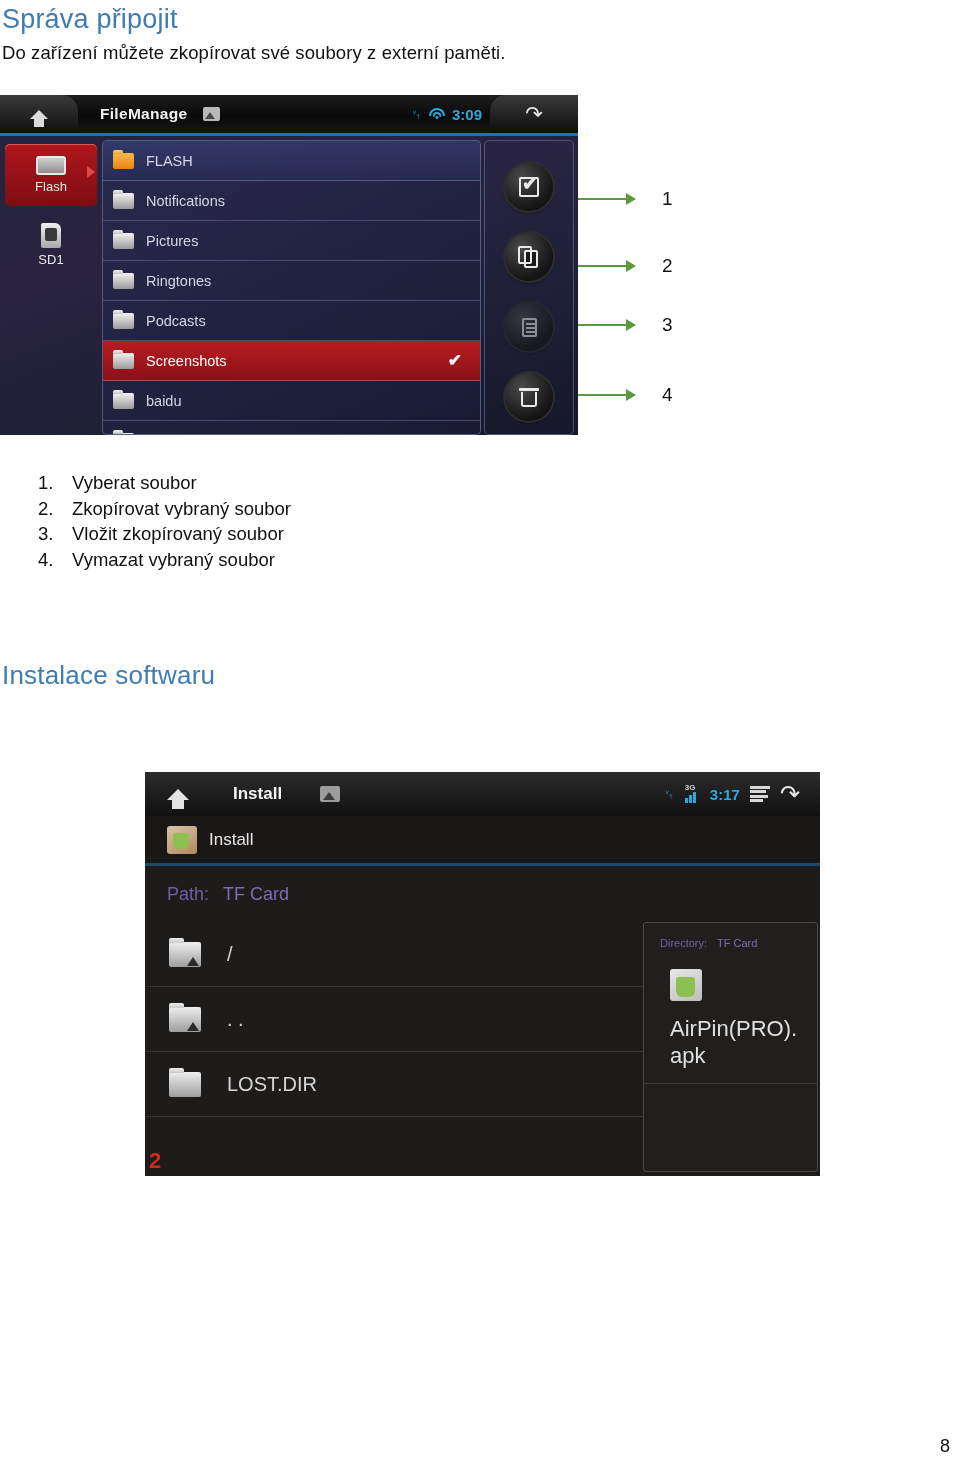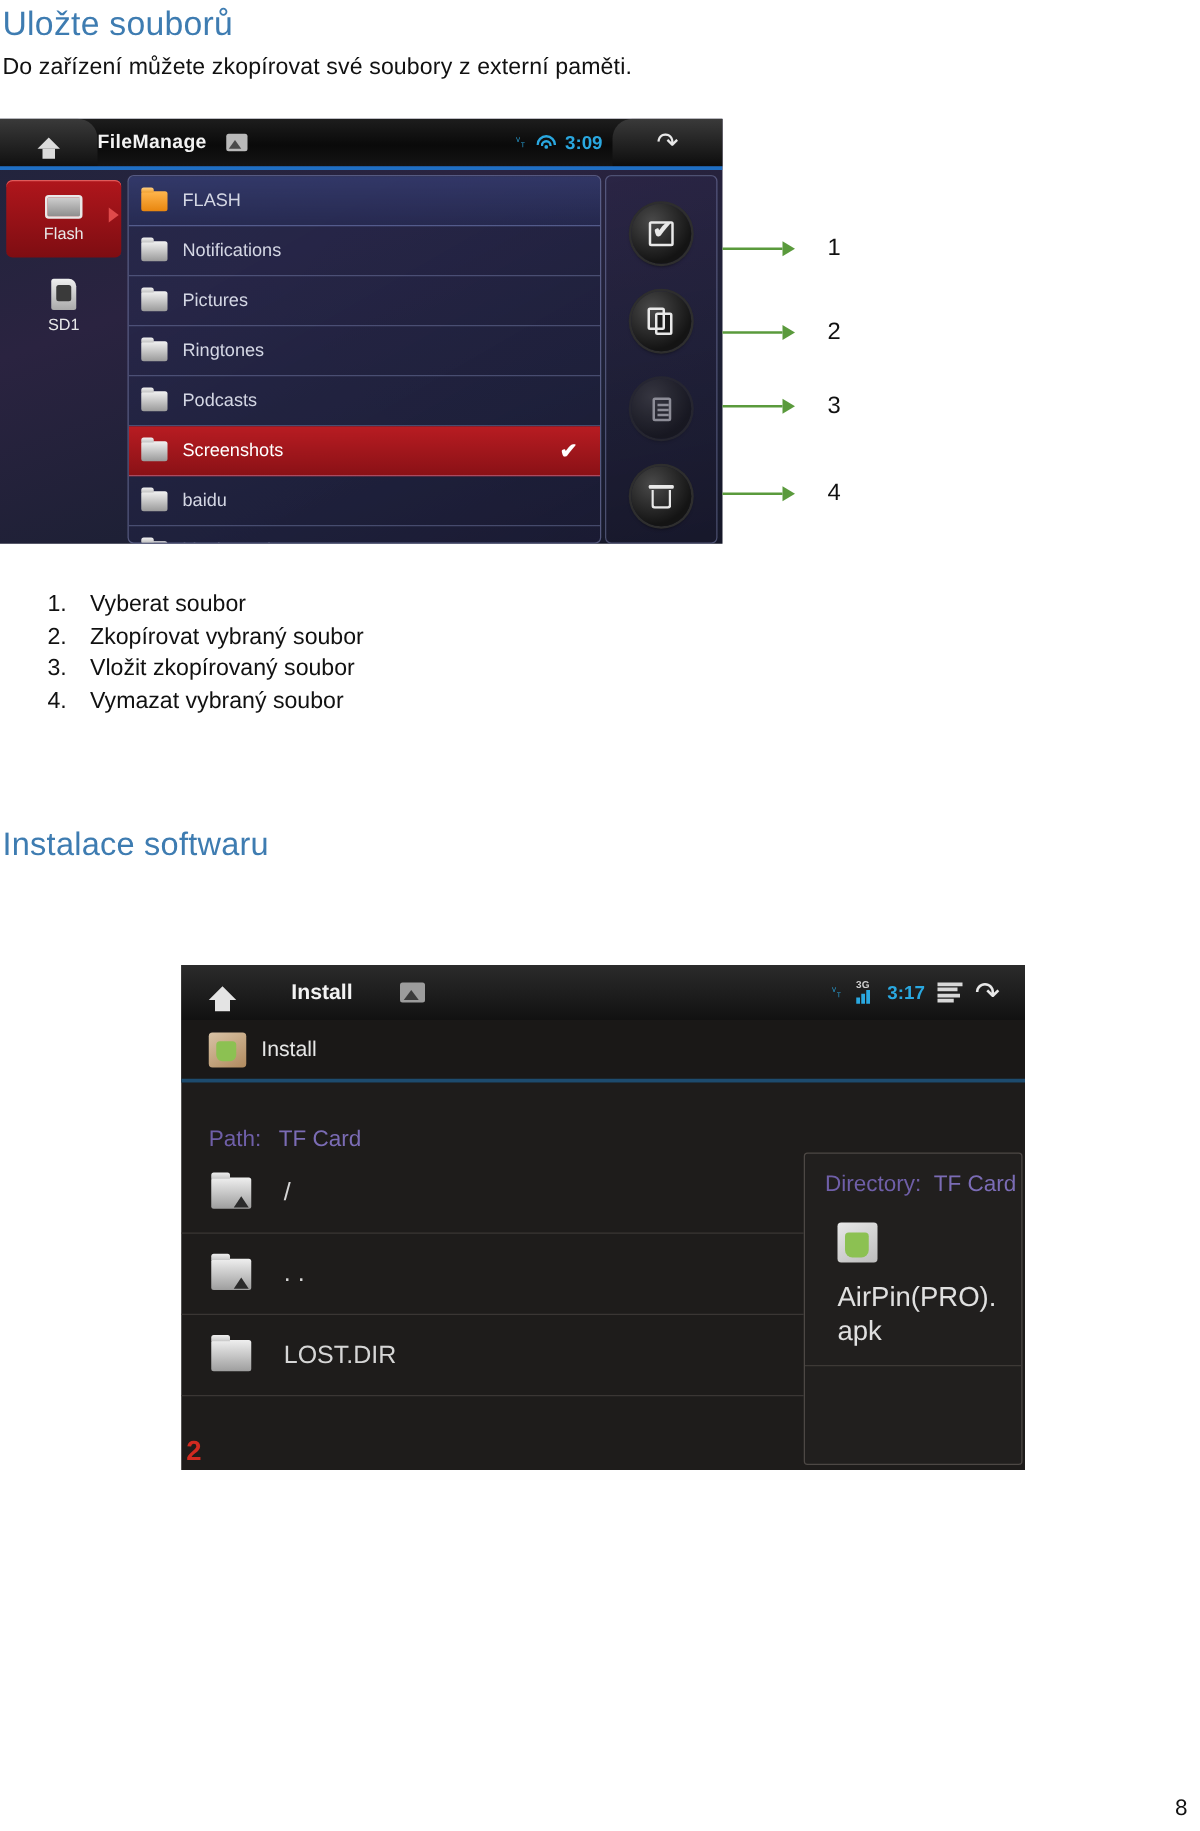--- a/index.html
+++ b/index.html
@@ -94,20 +94,21 @@
   .home-glyph {
     width:0;height:0;
     border-left:9px solid transparent;border-right:9px solid transparent;
     border-bottom:9px solid #dcdcdc; position:relative;
   }
   .home-glyph:after{
     content:""; position:absolute; left:-5px; top:9px;
     width:10px;height:8px;background:#dcdcdc;
   }
   .shot1 .apptitle {
+    margin-left: 22px;
     color:#f2f2f2; font-size:15.5px; font-weight:bold;
     letter-spacing:.3px;
   }
   .pic-icon{
     margin-left:16px; width:17px;height:14px;
     background:#b9b9b9; border-radius:2px; position:relative;
   }
   .pic-icon:after{
     content:""; position:absolute; left:2px; bottom:2px;
     width:0;height:0;border-left:5px solid transparent;
@@ -303,21 +304,21 @@
     background: linear-gradient(150deg,#d9c3a6,#b08a5e);
     border-radius:3px;
   }
   .apk-ico:after{
     content:"";position:absolute;left:6px;top:7px;width:16px;height:16px;
     background:#8cc152;border-radius:3px 3px 5px 5px;
   }
   .shot2 .approw .lbl{ color:#e6e6e6;font-size:17px; }
 
   .shot2 .pathrow{
-    height:56px;display:flex;align-items:flex-end;padding-left:22px;gap:14px;
+    height:56px;display:flex;align-items:center;padding-left:22px;gap:14px;
     color:#6f5fa8; font-size:18px;
   }
   .shot2 .pathrow .pv{ color:#7b6cb5; }
 
   .shot2 .content{ display:flex; height:calc(404px - 44px - 50px - 56px); }
   .leftpane{ width:498px; position:relative; }
   .lrow{
     height:65px;display:flex;align-items:center;padding-left:24px;
     border-bottom:1px solid #3a3634; color:#d6d6d6; font-size:20px;
   }
@@ -343,21 +344,21 @@
   }
   .marker2{
     position:absolute; left:4px; bottom:2px;
     color:#d02a20; font-size:22px; font-weight:bold;
   }
 
   .rightpane{
     flex:1; margin:0 2px 4px 0;
     border:1px solid #4d4845; border-radius:3px; background:#211f1e;
   }
-  .rp-head{ padding:14px 0 10px 16px; color:#6f5fa8; font-size:18px; display:flex; gap:10px; }
+  .rp-head{ padding:14px 0 10px 16px; color:#6f5fa8; font-size:11px; display:flex; gap:10px; }
   .rp-head .rv{ color:#7b6cb5; }
   .rp-file{
     display:flex; align-items:flex-start; gap:14px; padding:6px 10px 14px 26px;
     border-bottom:1px solid #3d3936;
     flex-direction:column;
   }
   .apk-ico2{
     width:32px;height:32px;position:relative;flex:0 0 32px;margin-top:4px;
     background: linear-gradient(150deg,#e8e8e8,#bdbdbd); border-radius:3px;
   }
@@ -365,21 +366,21 @@
     content:"";position:absolute;left:6px;top:8px;width:19px;height:20px;
     background:#8cc152;border-radius:3px 3px 6px 6px;
   }
   .rp-file .fname{ color:#e0e0e0; font-size:22px; line-height:27px; word-break:break-all; }
 </style>
 </head>
 <body>
 
 <div class="page">
 
-  <div class="h1">Uložte souborů</div>
+  <div class="h1">Správa připojit</div>
   <div class="intro">Do zařízení můžete zkopírovat své soubory z externí paměti.</div>
 
   <div class="shot1">
 
     <div class="topbar">
       <div class="tab-home">
         <div class="home-glyph"></div>
       </div>
       <div class="apptitle">FileManage</div>
       <div class="pic-icon"></div>

